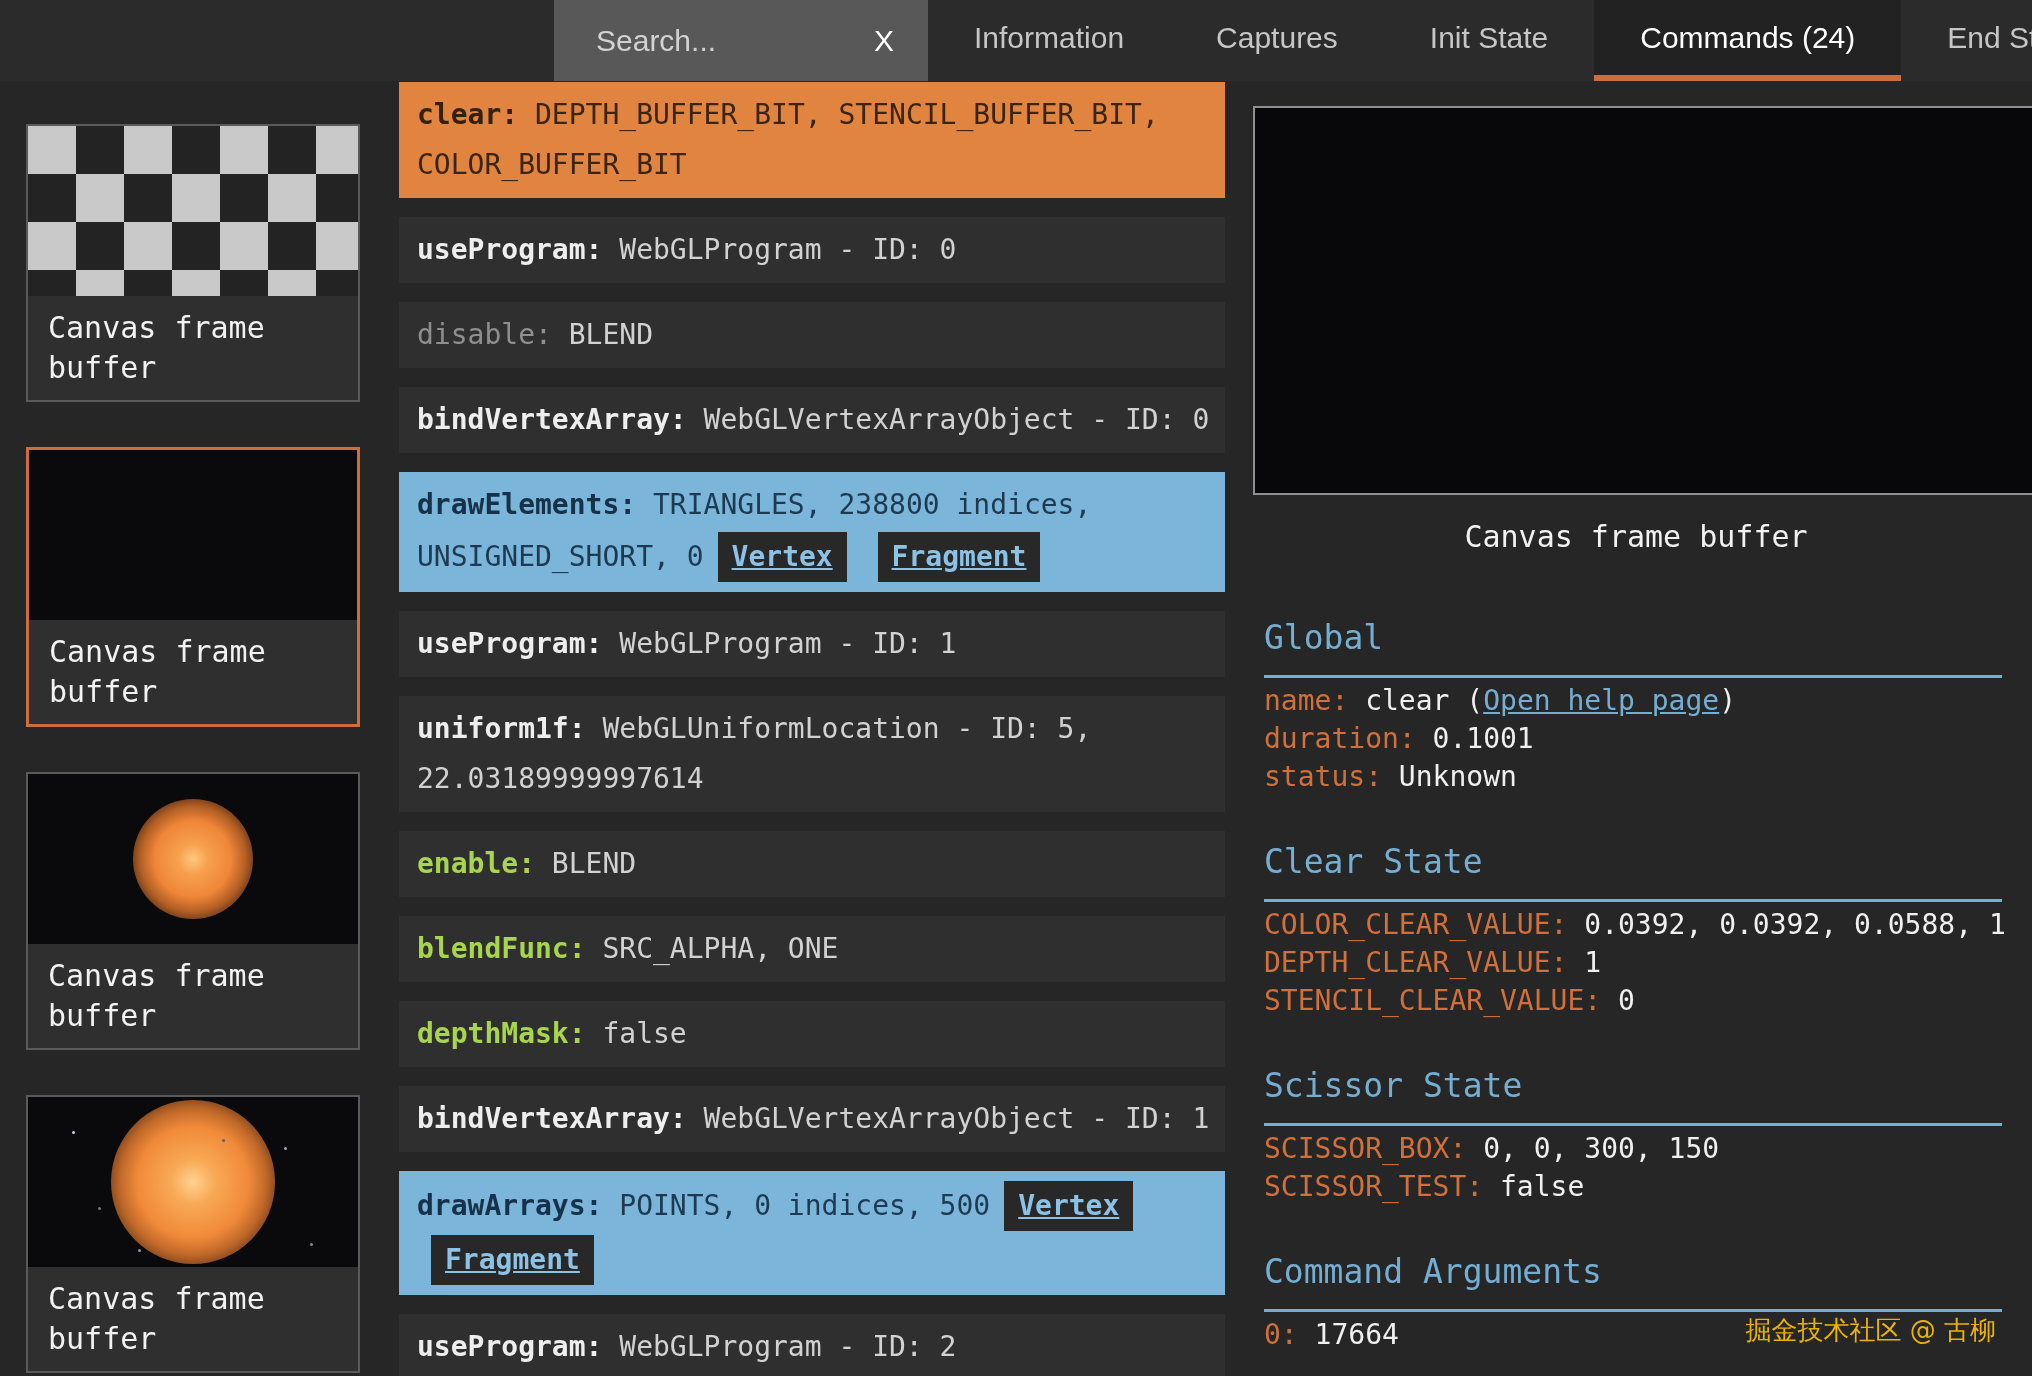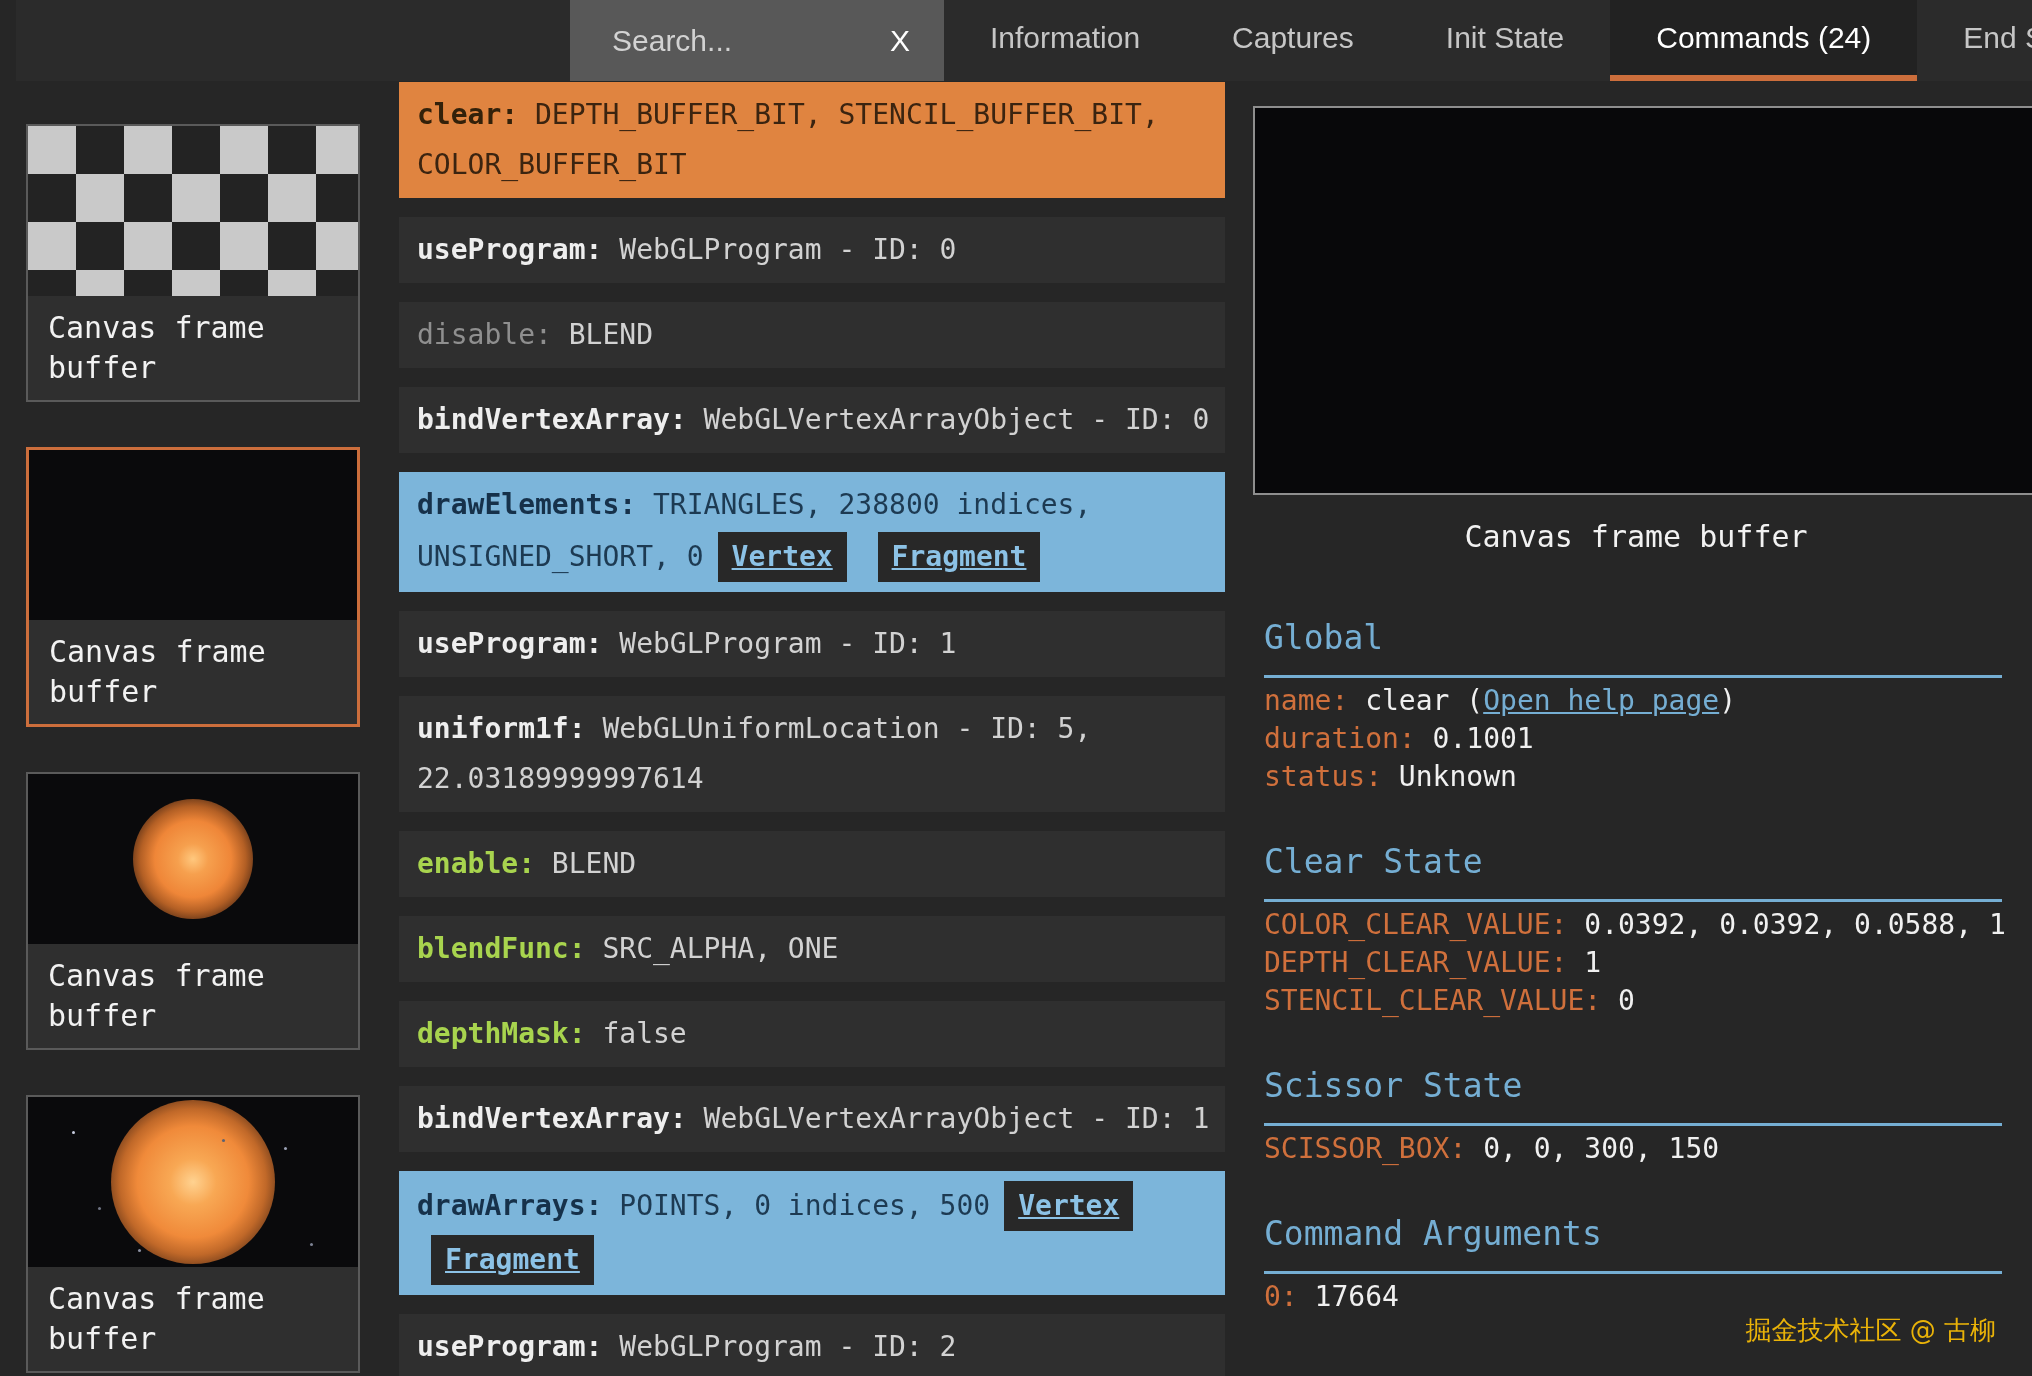--- a/index.html
+++ b/index.html
@@ -2,21 +2,21 @@
 <html><head>
 <meta charset="utf-8">
 <style>
   html,body{margin:0;padding:0;}
   body{
     width:2032px;height:1376px;position:relative;overflow:hidden;
     background:#262626;font-family:"DejaVu Sans Mono",monospace;
   }
 
   
-  .topbar{position:absolute;top:0;left:16px;right:0;height:81px;background:#2b2b2b;display:flex;align-items:stretch;}
+  .topbar{position:absolute;top:0;left:0;right:0;height:81px;background:#2b2b2b;display:flex;align-items:stretch;}
   .searchbox{margin-left:554px;width:374px;background:#585858;display:flex;align-items:center;}
   .searchbox input{flex:1;min-width:0;background:transparent;border:none;outline:none;
     color:#e9e9e9;font:30px "Liberation Sans",sans-serif;padding:0 0 0 42px;}
   .searchbox input::placeholder{color:#d2d2d2;}
   .search-clear{color:#ffffff;font:30px "Liberation Sans",sans-serif;padding:0 34px 0 10px;cursor:pointer;}
   .tabbar{display:flex;align-items:stretch;}
   .tab{display:flex;align-items:center;padding:0 46px;font:30px "Liberation Sans",sans-serif;
     color:#c6c6c6;border-bottom:6px solid transparent;cursor:pointer;white-space:nowrap;}
   .tab.active{background:#222222;color:#ffffff;border-bottom-color:#cc6e3c;}
 
@@ -137,20 +137,21 @@
         <div class="srows">
           <div class="srow"><span class="k">COLOR_CLEAR_VALUE: </span><span class="v">0.0392, 0.0392, 0.0588, 1</span></div>
           <div class="srow"><span class="k">DEPTH_CLEAR_VALUE: </span><span class="v">1</span></div>
           <div class="srow"><span class="k">STENCIL_CLEAR_VALUE: </span><span class="v">0</span></div>
         </div>
       </div>
       <div class="section">
         <h2 class="section-title">Scissor State</h2>
         <div class="srows">
           <div class="srow"><span class="k">SCISSOR_BOX: </span><span class="v">0, 0, 300, 150</span></div>
+          <div class="srow"><span class="k">SCISSOR_TEST: </span><span class="v">false</span></div>
         </div>
       </div>
       <div class="section">
         <h2 class="section-title">Command Arguments</h2>
         <div class="srows">
           <div class="srow"><span class="k">0: </span><span class="v">17664</span></div>
         </div>
       </div>
     </div>
   <div class="watermark">掘金技术社区 @ 古柳</div>

